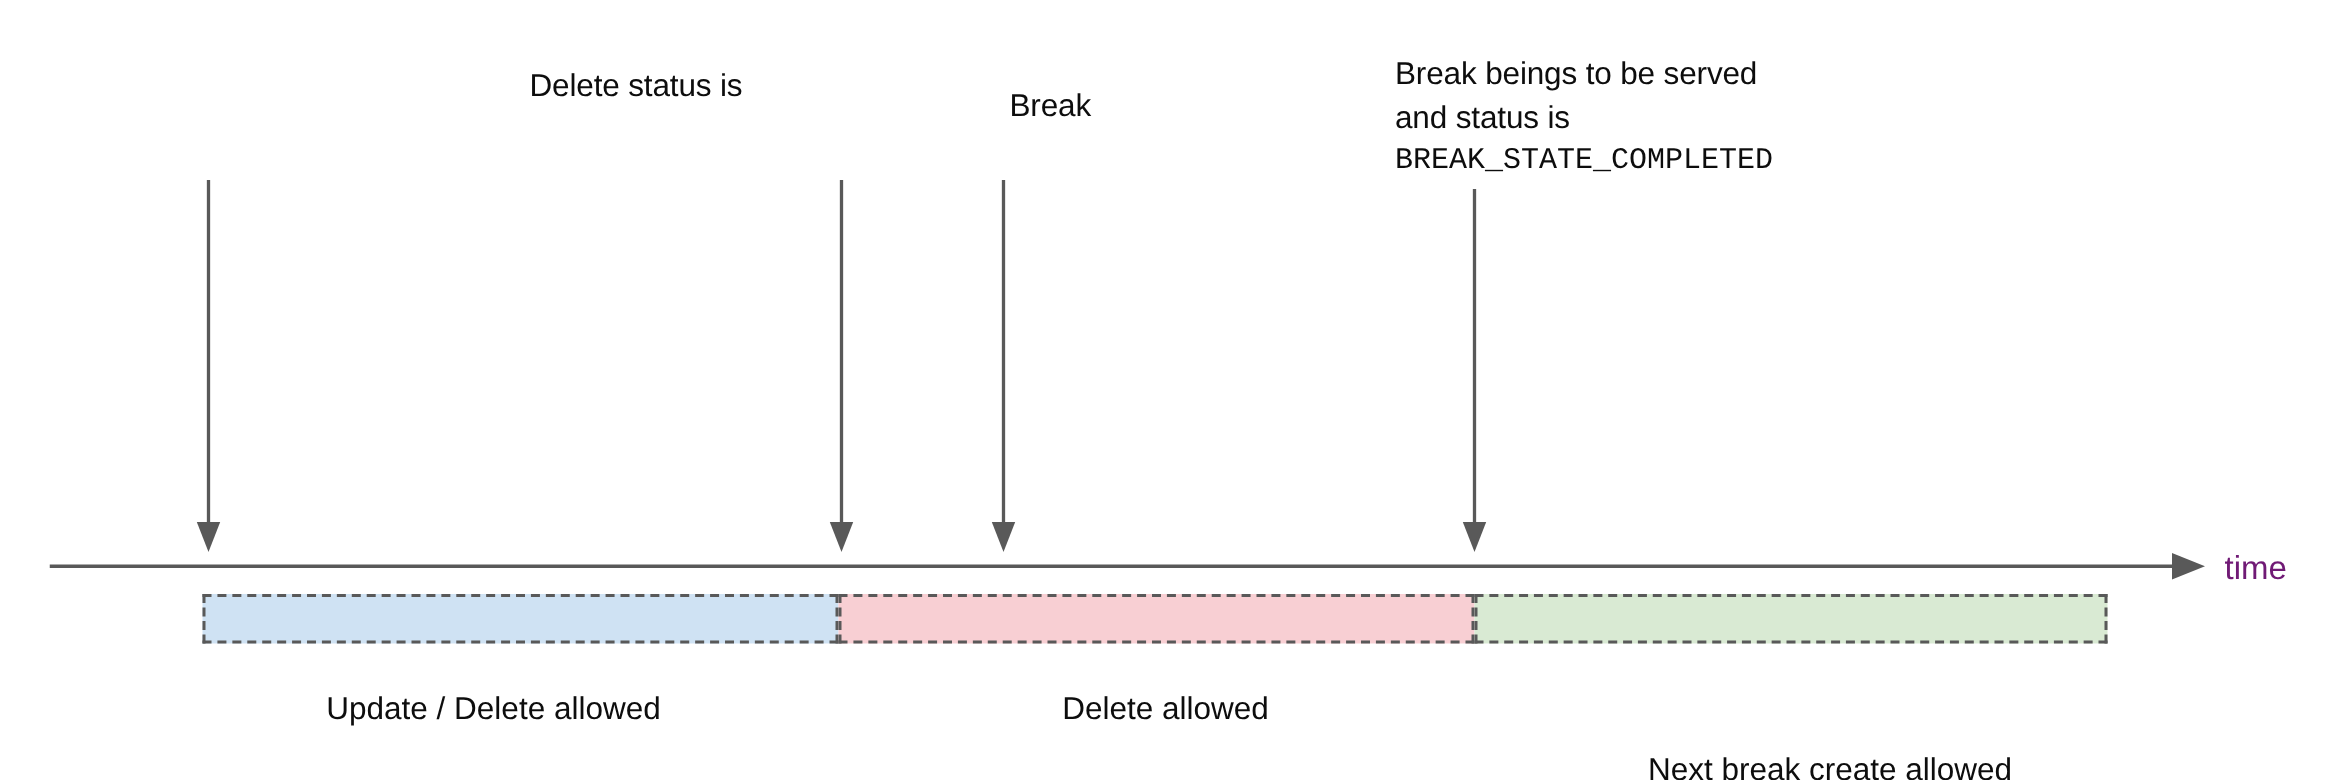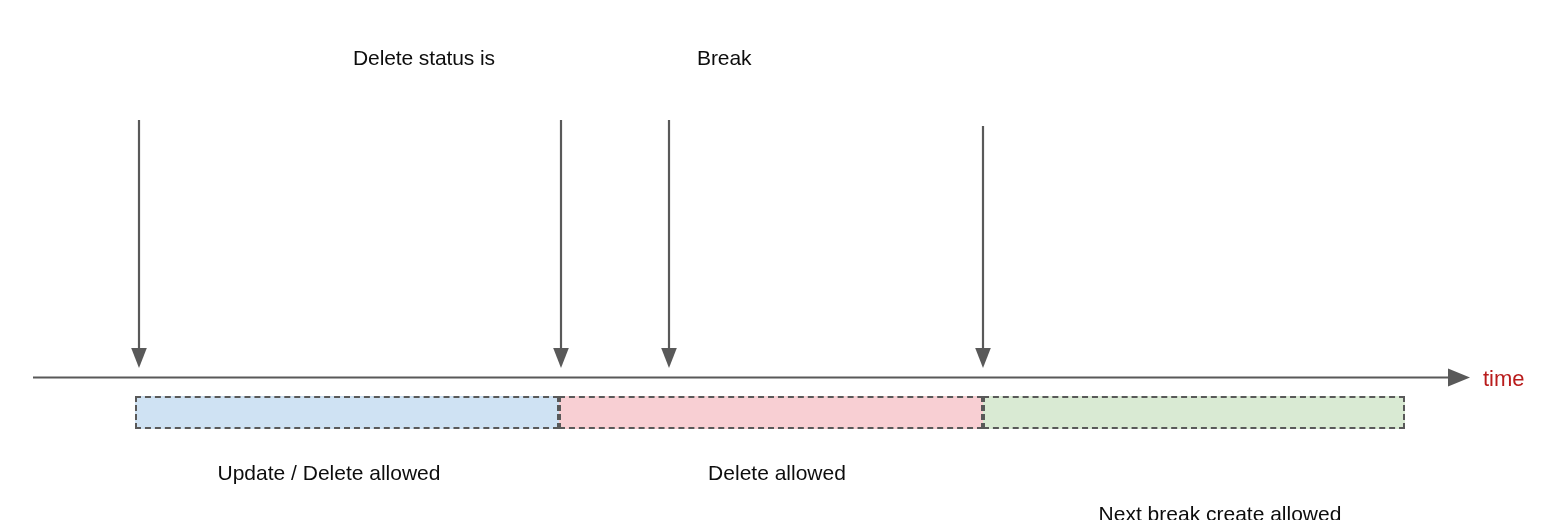--- a/index.html
+++ b/index.html
@@ -40,21 +40,21 @@
     position: absolute;
   }
 
   
   .axis {
     position: absolute;
   }
   .axis-label {
     position: absolute;
     font-size: 22px;
-    color: #b91c1c;
+    color: #701a75;
     font-family: "Liberation Sans", sans-serif;
   }
 
   
   .bar {
     position: absolute;
     top: 396px;
     height: 33px;
     box-sizing: border-box;
     border: 2px dashed #595959;
@@ -74,24 +74,29 @@
 </head>
 <body>
 
 <div id="diagram">
 
 
   <div class="label-block" style="left:353px; top:43px;">
     <span class="label-line">Delete status is</span>
   </div>
 
-  <div class="label-block" style="left:673px; top:43px;margin-left:24px;">
+  <div class="label-block" style="left:673px; top:56px;">
     <span class="label-line">Break</span>
   </div>
 
+  <div class="label-block" style="left:930px; top:35px;">
+    <span class="label-line">Break beings to be served</span>
+    <span class="label-line">and status is</span>
+    <span class="label-line mono">BREAK_STATE_COMPLETED</span>
+  </div>
 
   <svg class="pointer" style="left:126px; top:120px;" width="26" height="252" viewBox="0 0 26 252">
     <line x1="13" y1="0" x2="13" y2="232" stroke="#595959" stroke-width="2.2"></line>
     <polygon points="13,248 5.2,228 20.8,228" fill="#595959"></polygon>
   </svg>
 
   <svg class="pointer" style="left:548px; top:120px;" width="26" height="252" viewBox="0 0 26 252">
     <line x1="13" y1="0" x2="13" y2="232" stroke="#595959" stroke-width="2.2"></line>
     <polygon points="13,248 5.2,228 20.8,228" fill="#595959"></polygon>
   </svg>

